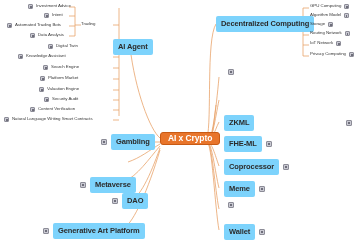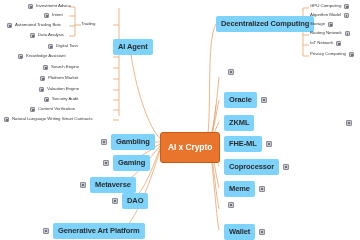--- a/index.html
+++ b/index.html
@@ -34,21 +34,21 @@
     font-weight: bold;
     letter-spacing: -0.1px;
     display: inline-block;
   }
   
   .root .chip {
     background: #E8752B;
     border: 1px solid #C85A14;
     color: #ffffff;
     font-size: 8.5px;
-    padding: 10px 7px;
+    padding: 1px 7px;
     border-radius: 3px;
   }
   
   .lvl1 .chip {
     font-size: 7.5px;
     padding: 4px 5px;
   }
   
   .leaf {
     font-size: 4.4px;
@@ -170,25 +170,20 @@
   <div class="node" style="left:310px; top:52px;">
     <span class="leaf">Privacy Computing</span>
     <span class="gap3"></span>
     <span class="ico sm"></span>
   </div>
 
   <div class="node lvl1" style="left:224px; top:69px;">
     <span class="gap4"></span>
     <span class="ico"></span>
   </div>
-  <div class="node lvl1" style="left:224px; top:92px;">
-    <span class="chip">Oracle</span>
-    <span class="gap4"></span>
-    <span class="ico"></span>
-  </div>
   <div class="node lvl1" style="left:224px; top:115px;gap:44px;">
     <span class="chip">ZKML</span>
     <span class="gap4"></span>
     <span class="ico"></span>
   </div>
   <div class="node lvl1" style="left:224px; top:136px;">
     <span class="chip">FHE-ML</span>
     <span class="gap4"></span>
     <span class="ico"></span>
   </div>
@@ -280,25 +275,20 @@
     <span class="ico sm"></span>
     <span class="gap3"></span>
     <span class="leaf">Natural Language Writing Smart Contracts</span>
   </div>
 
   <div class="node lvl1" style="left:101px; top:134px;">
     <span class="ico"></span>
     <span class="gap4"></span>
     <span class="chip">Gambling</span>
   </div>
-  <div class="node lvl1" style="left:103px; top:155px;">
-    <span class="ico"></span>
-    <span class="gap4"></span>
-    <span class="chip">Gaming</span>
-  </div>
   <div class="node lvl1" style="left:80px; top:177px;">
     <span class="ico"></span>
     <span class="gap4"></span>
     <span class="chip">Metaverse</span>
   </div>
   <div class="node lvl1" style="left:112px; top:193px;">
     <span class="ico"></span>
     <span class="gap4"></span>
     <span class="chip">DAO</span>
   </div>

